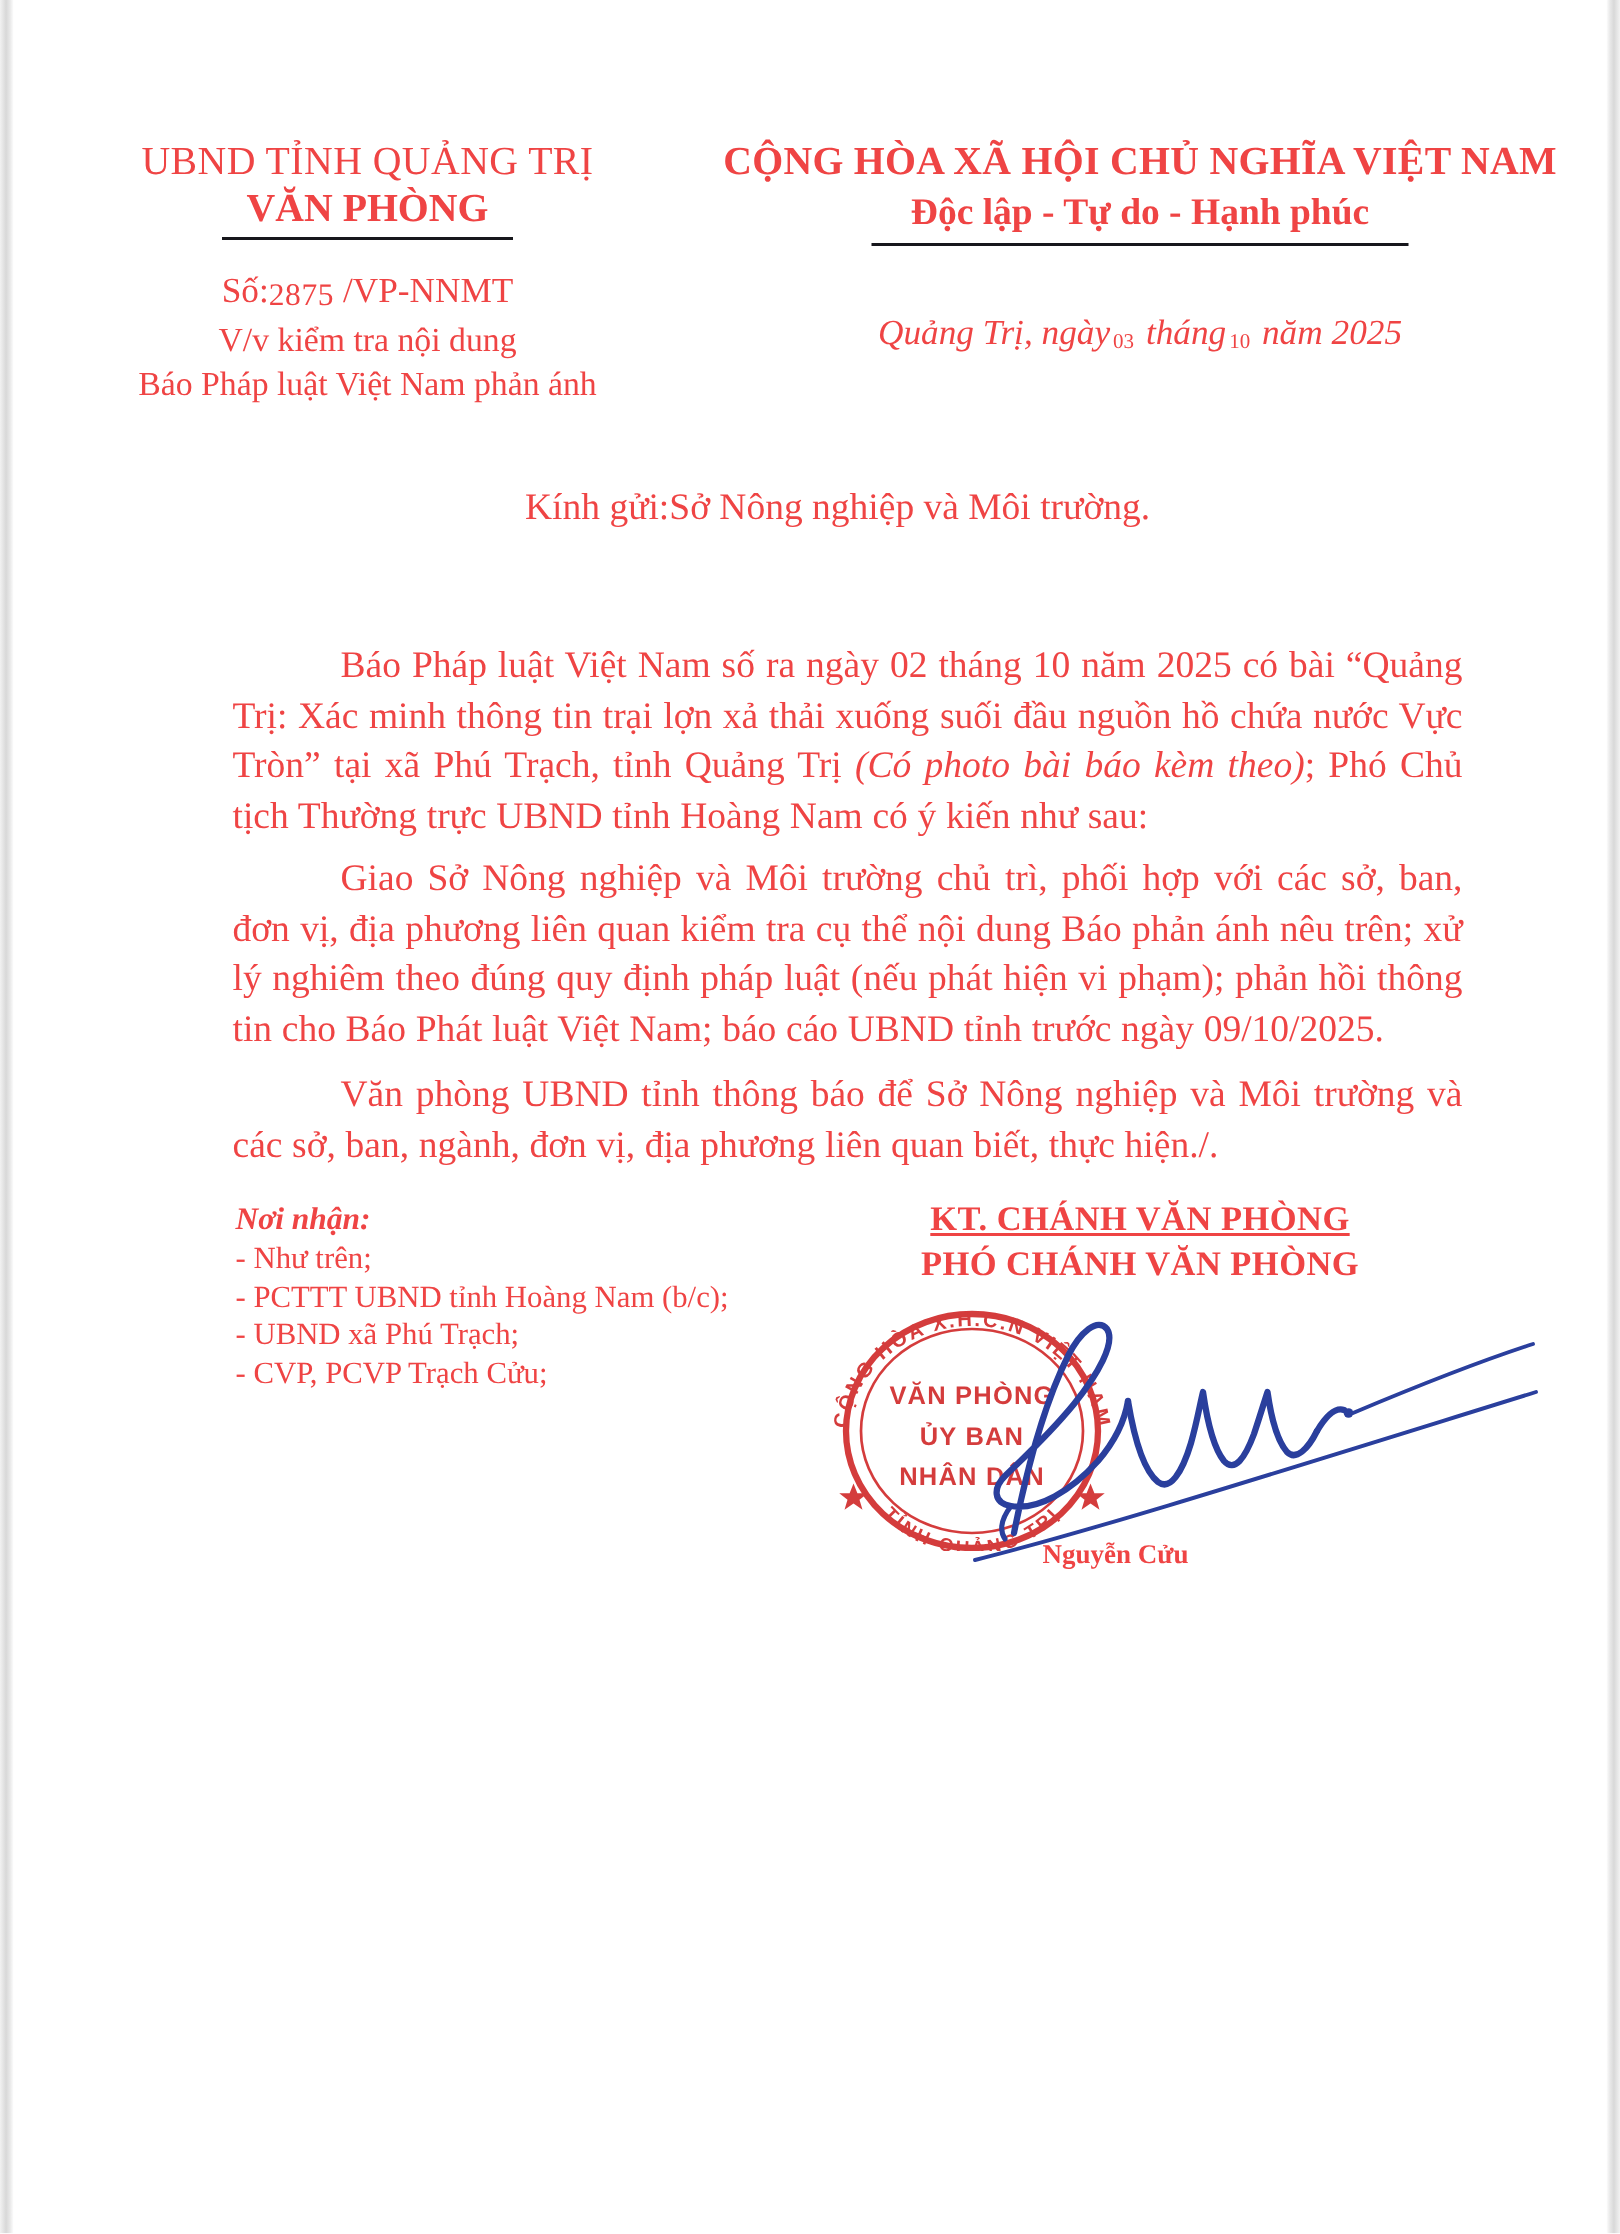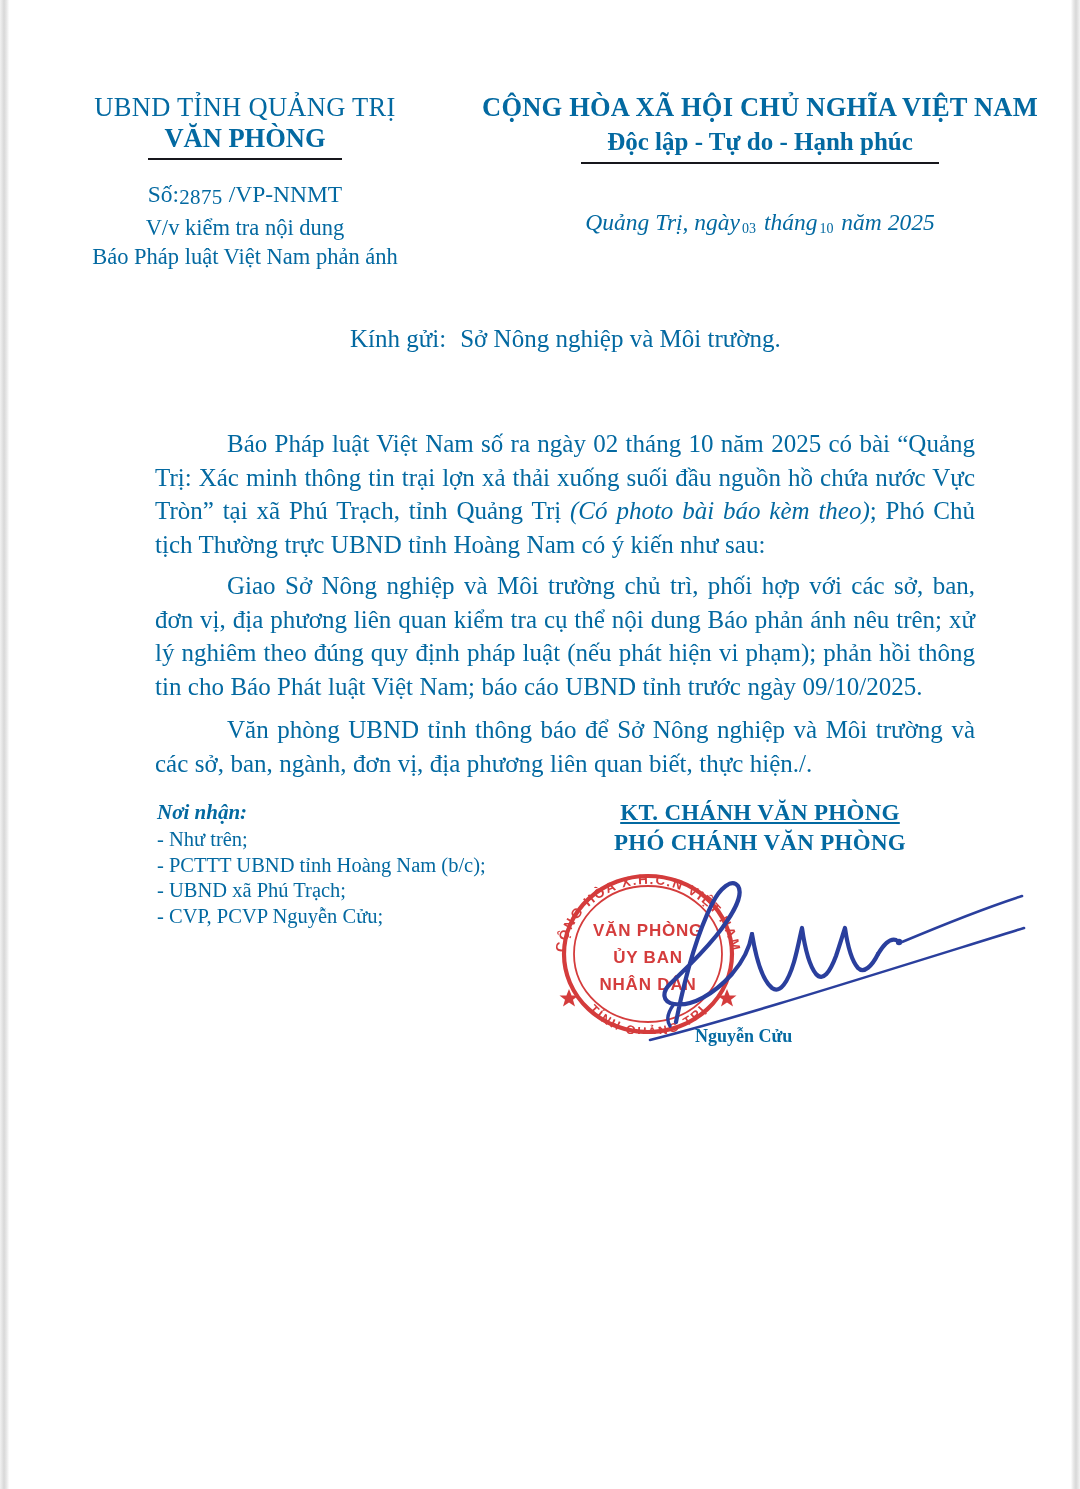--- a/index.html
+++ b/index.html
@@ -7,21 +7,21 @@
     padding: 0;
     background: #ffffff;
   }
   #page {
     position: relative;
     width: 1080px;
     height: 1489px;
     background: #ffffff;
     overflow: hidden;
     font-family: "Liberation Serif", "DejaVu Serif", serif;
-    color: #0369a1;
+    color: #ef4444;
   }
   
   .edge-strip {
     position: absolute;
     top: 0;
     height: 100%;
     width: 9px;
     background: linear-gradient(to right, #f2f2f2, #d8d8d8 45%, #e9e9e9 75%, #fdfdfd);
   }
   .edge-left  { left: 0; }
@@ -130,21 +130,21 @@
   }
 
   
   .kinh-gui {
     position: absolute;
     top: 325px;
     left: 350px;
     font-size: 25px;
     white-space: nowrap;
   }
-  .kg-label { margin-right: 14px; }
+  .kg-label { }
 
   
   .body-block {
     position: absolute;
     top: 415px;
     left: 155px;
     width: 820px;
   }
   .para {
     font-size: 25px;
@@ -274,21 +274,21 @@
 
     <p class="para p3">Văn phòng UBND tỉnh thông báo để Sở Nông nghiệp và Môi trường và các sở, ban, ngành, đơn vị, địa phương liên quan biết, thực hiện./.</p>
   </div>
 
   <div class="recipients">
     <div class="recipients-title">Nơi nhận:</div>
     <ul>
       <li>- Như trên;</li>
       <li>- PCTTT UBND tỉnh Hoàng Nam (b/c);</li>
       <li>- UBND xã Phú Trạch;</li>
-      <li>- CVP, PCVP Nguyễn Cửu;</li>
+      <li>- CVP, PCVP Trạch Cửu;</li>
     </ul>
   </div>
 
   <div class="sign-block">
     <div class="sign-title1">KT. CHÁNH VĂN PHÒNG</div>
     <div class="sign-title2">PHÓ CHÁNH VĂN PHÒNG</div>
     <div class="sign-name">Nguyễn Cửu</div>
   </div>
 
   <svg class="seal" viewBox="0 0 220 168">

